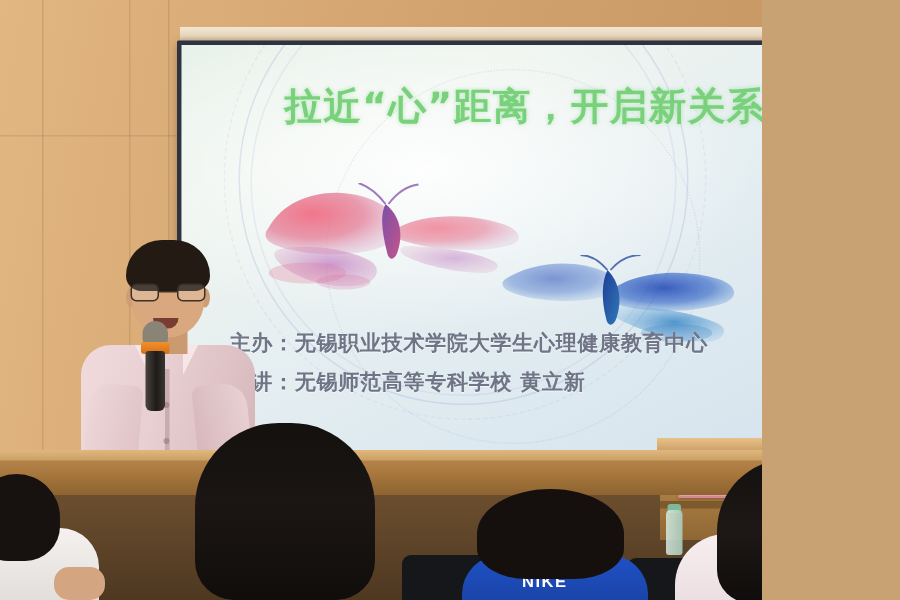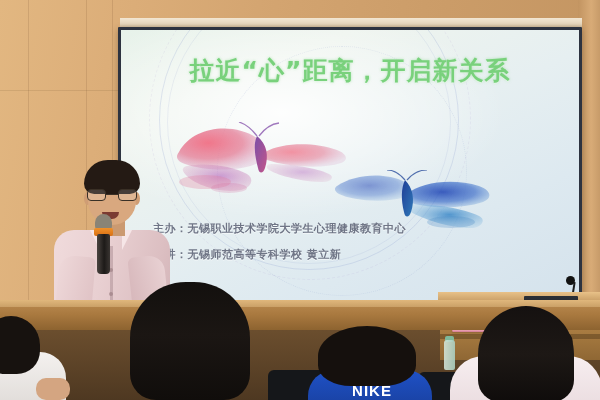--- a/index.html
+++ b/index.html
@@ -3,21 +3,21 @@
 <meta charset="utf-8">
 <style>
   * { margin:0; padding:0; box-sizing:border-box; }
   html,body { width:600px; height:400px; overflow:hidden; }
   body {
     font-family:"Liberation Sans", sans-serif;
     background:#c9a273;
   }
   .scene {
     position:relative;
-    width:600px; height:400px;
+    width:508px; height:400px;
     overflow:hidden;
     background:#c9a273;
   }
 
   
   .wall {
     position:absolute; left:0; top:0; width:600px; height:330px;
     background:linear-gradient(100deg,#e2b781 0%,#dcae79 18%,#d3a470 42%,#cb9c68 68%,#c29461 100%);
   }
   .wall-seam {
@@ -88,21 +88,21 @@
     letter-spacing:1px;
     color:#ae84d8;
     text-shadow:0 0 3px rgba(175,135,215,0.45);
     white-space:nowrap;
     padding-left:38px;
   }
   .slide-credits {
     position:absolute; left:32px; top:186px;
     font-family:"DejaVu Sans", sans-serif;
     font-weight:bold;
-    font-size:11px;
+    font-size:14px;
     line-height:26px;
     color:#6f7586;
     letter-spacing:0.5px;
     white-space:nowrap;
   }
   .slide-credits div { text-shadow:0 1px 0 rgba(255,255,255,0.6); }
 
   
   .presenter { position:absolute; left:38px; top:160px; width:140px; height:200px; }
   .pres-hair {
@@ -243,23 +243,23 @@
     left:318px; top:326px; width:98px; height:60px;
     background:#15100d; border-radius:50% 50% 34% 34%;
   }
   .aud-blue-body {
     left:308px; top:370px; width:124px; height:30px;
     background:linear-gradient(180deg,#1f51c6,#1a44a8);
     border-radius:26px 26px 0 0;
   }
   .aud-blue-logo {
     left:348px; top:382px; width:48px; height:11px;
-    color:#ffffff; font-size:15px; font-weight:bold; letter-spacing:1px;
+    color:#ffffff; font-size:11px; font-weight:bold; letter-spacing:1px;
     font-family:"Liberation Sans", sans-serif;
-    text-align:center;
+    text-align:left;
   }
 
   .aud-right-hair {
     left:478px; top:306px; width:96px; height:96px;
     background:linear-gradient(180deg,#151110 0%,#1d1815 50%,#0f0c0b 100%);
     border-radius:48px 48px 22px 22px;
   }
   .aud-right-strand {
     left:548px; top:330px; width:22px; height:68px;
     background:#191412; border-radius:0 12px 14px 0; transform:rotate(7deg);

